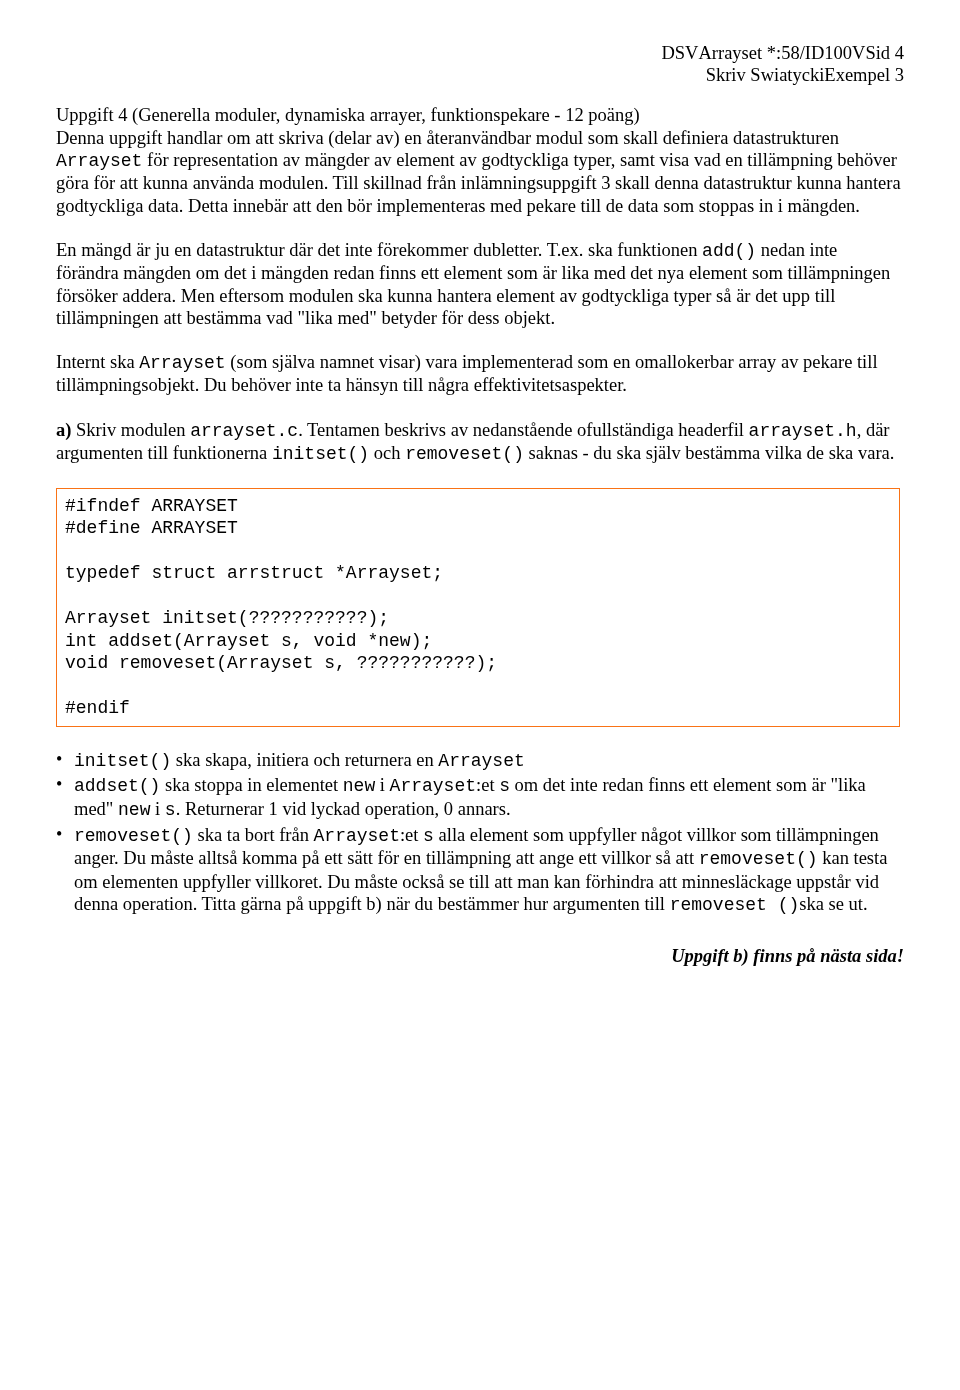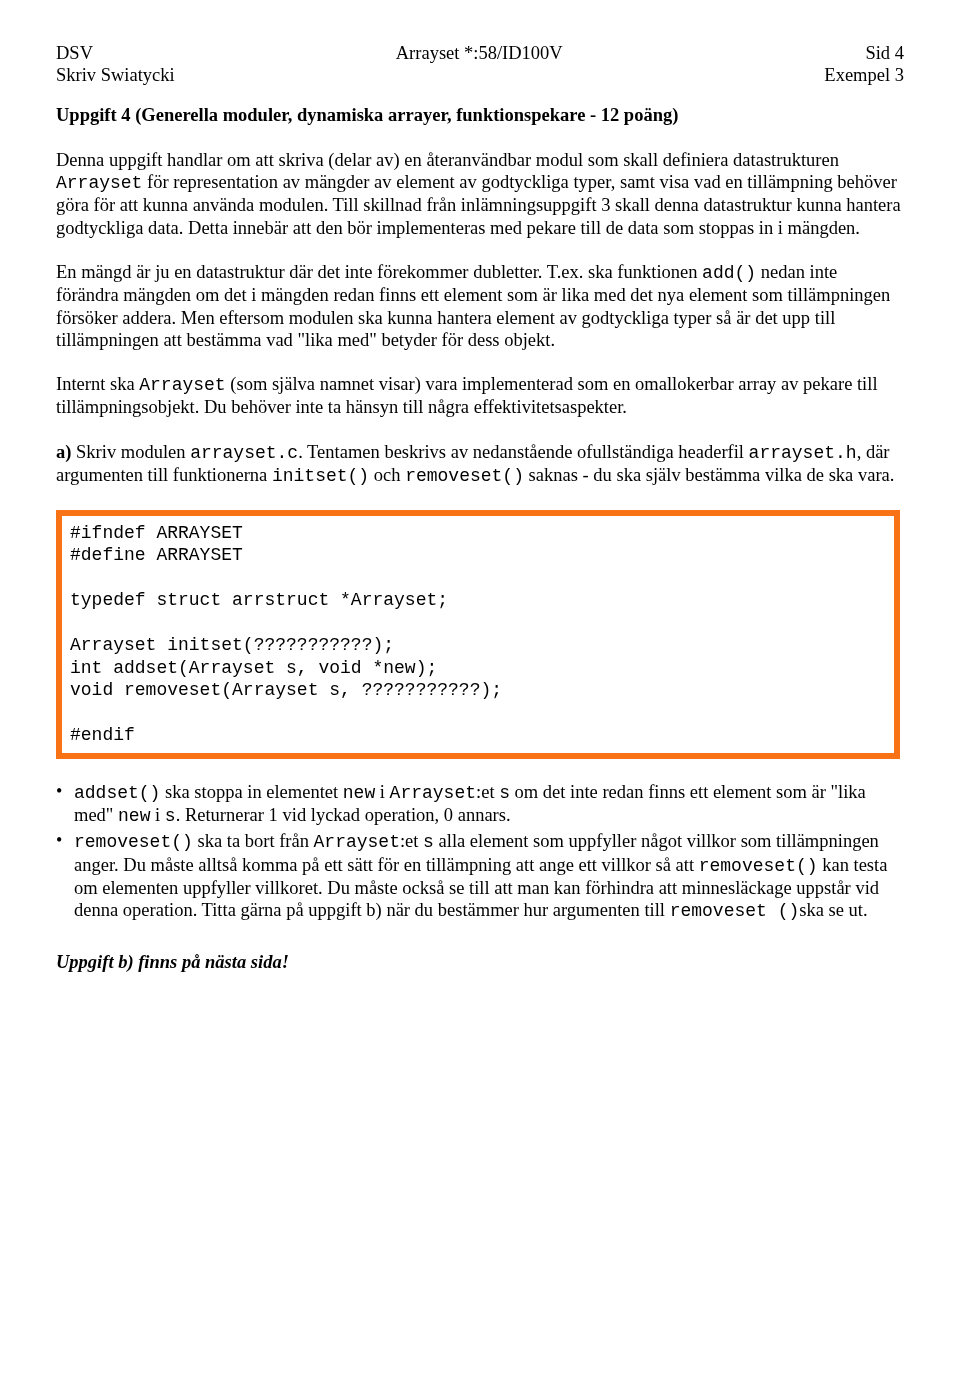--- a/index.html
+++ b/index.html
@@ -12,32 +12,32 @@
     padding: 42px 56px 40px 56px;
     width: 960px;
     box-sizing: border-box;
   }
   .mono {
     font-family: Liberation Mono, monospace;
     font-size: 18px;
   }
   .header-row {
     display: flex;
-    justify-content: space-between;
+    justify-content: flex-end;
+    margin-left: 8px;
   }
   .heading {
-    font-weight: bold;
+    font-weight: normal;
     margin-top: 18px;
-    margin-bottom: 22px;
   }
   p {
     margin: 0 0 22px 0;
   }
   .codebox {
-    border: 6px solid #f97316;
+    border: 1px solid #f97316;
     padding: 6px 8px 6px 8px;
     font-family: "Courier New", Courier, monospace;
     font-size: 18px;
     white-space: pre;
     line-height: 1.25;
     margin: 0 4px 22px 0;
   }
   .bullets {
     list-style: none;
     padding: 0;
@@ -49,21 +49,21 @@
     margin-bottom: 2px;
   }
   .bullets li::before {
     content: "•";
     position: absolute;
     left: 0;
     top: 0;
     font-size: 18px;
   }
   .footer-note {
-    text-align: left;
+    text-align: right;
     font-style: italic;
     font-weight: bold;
     margin-top: 28px;
   }
 </style>
 </head>
 <body>
 
 <div class="header-row">
   <span>DSV</span>
@@ -99,20 +99,23 @@
 typedef struct arrstruct *Arrayset;
 
 Arrayset initset(???????????);
 int addset(Arrayset s, void *new);
 void removeset(Arrayset s, ???????????);
 
 #endif</div>
 
 <ul class="bullets">
   <li>
+    <span class="mono">initset()</span><span> ska skapa, initiera och returnera en </span><span class="mono">Arrayset</span><span></span>
+  </li>
+  <li>
     <span class="mono">addset()</span><span> ska stoppa in elementet </span><span class="mono">new</span><span> i </span><span class="mono">Arrayset</span><span>:et </span><span class="mono">s</span><span> om det inte redan finns ett element som är "lika med" </span><span class="mono">new</span><span>  i </span><span class="mono">s</span><span>. Returnerar 1 vid lyckad operation, 0 annars.</span>
   </li>
   <li>
     <span class="mono">removeset()</span><span> ska ta bort från </span><span class="mono">Arrayset</span><span>:et </span><span class="mono">s</span><span>  alla element som uppfyller något villkor som tillämpningen anger. Du måste alltså komma på ett sätt för en tillämpning att ange ett villkor så att </span><span class="mono">removeset()</span><span> kan testa om elementen uppfyller villkoret. Du måste också se till att man kan förhindra att minnesläckage uppstår vid denna operation. Titta gärna på uppgift b) när du bestämmer hur argumenten till </span><span class="mono">removeset ()</span><span>ska se ut.</span>
   </li>
 </ul>
 
 <div class="footer-note">Uppgift b) finns på nästa sida!</div>
 
 </body></html>

